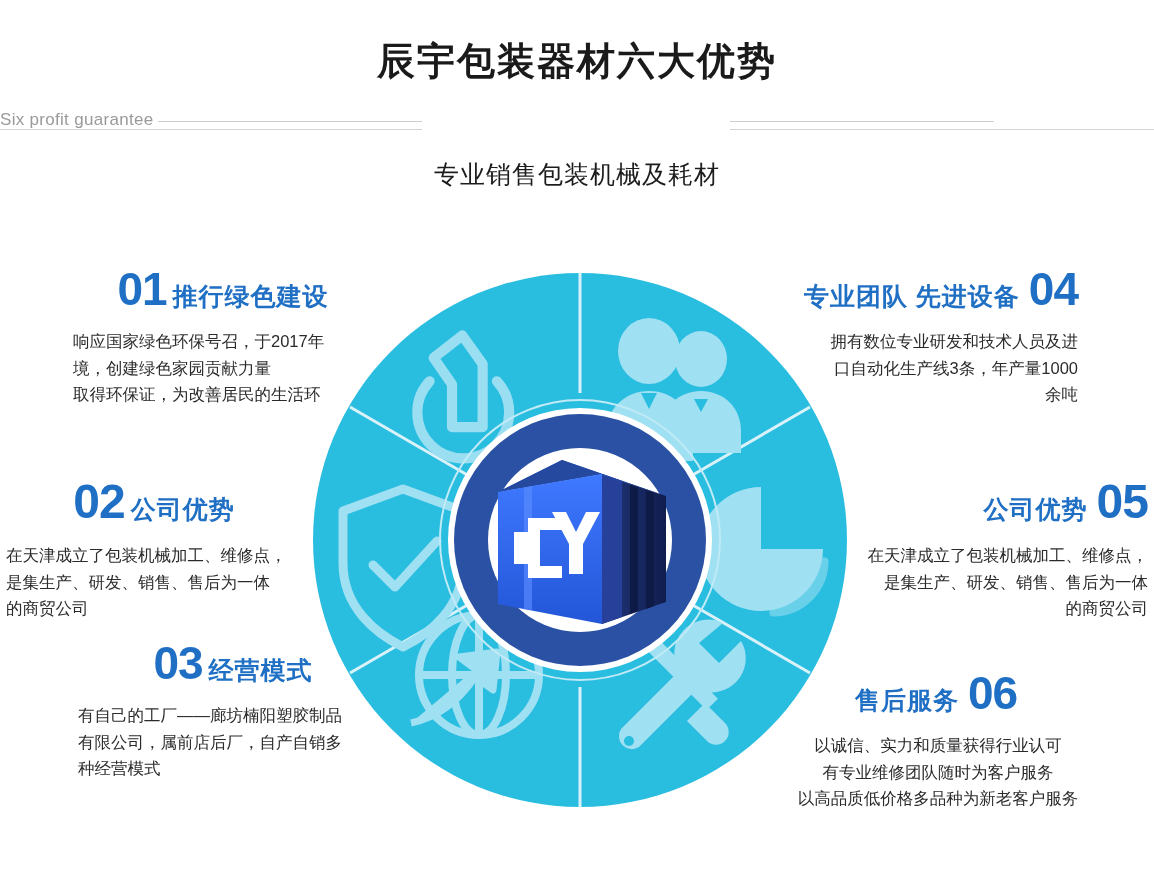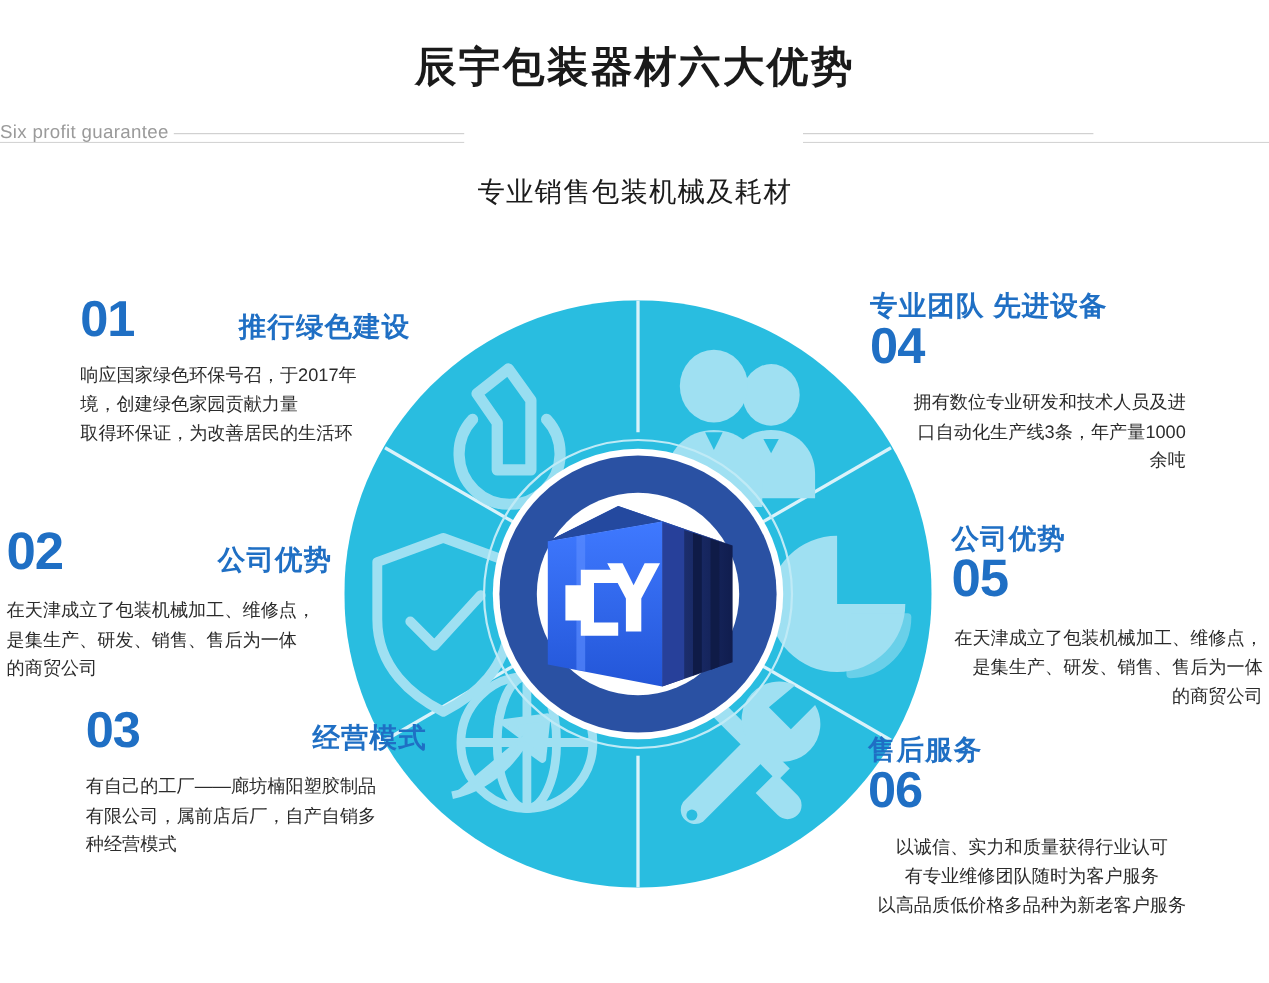--- a/index.html
+++ b/index.html
@@ -72,22 +72,22 @@
   #wheel-svg { display: block; width: 534px; height: 534px; }
 
   
   .card { position: absolute; }
   .card-head {
     display: flex;
     align-items: baseline;
     white-space: nowrap;
     line-height: 1;
   }
-  .card-left .card-head  { justify-content: space-between; }
-  .card-right .card-head { justify-content: flex-end; flex-direction: column; }
+  .card-left .card-head  { justify-content: center; }
+  .card-right .card-head { justify-content: flex-end; }
 
   .card-num {
     font-size: 46px;
     font-weight: bold;
     color: #1f6fc4;
     letter-spacing: -1px;
   }
   .card-label {
     font-size: 25px;
     font-weight: bold;

